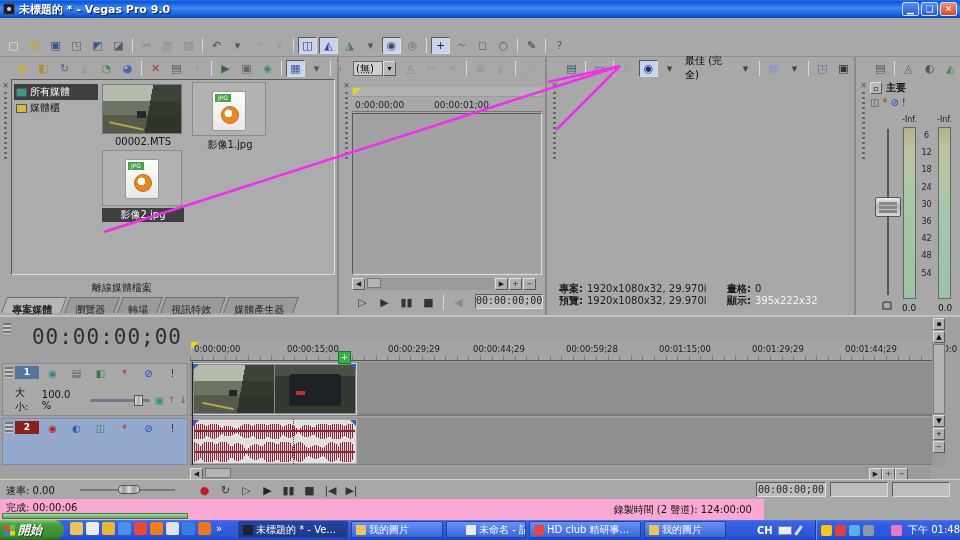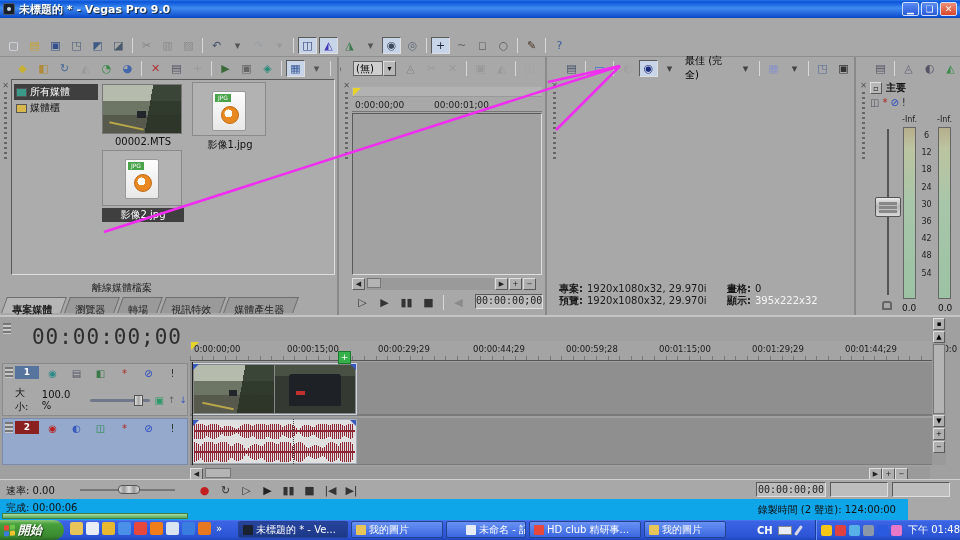--- a/index.html
+++ b/index.html
@@ -167,21 +167,21 @@
   .vsbtn { width:12px; height:12px; margin:1px; background:#b0b0b0; font-size:7px; text-align:center; line-height:11px; }
 
   
   #transport-row { position:absolute; left:0; top:479px; width:960px; height:20px; background:#a8a8a8; border-top:1px solid #d0d0d0; }
   #rate-text { position:absolute; left:6px; top:4px; font-size:10px; color:#111; }
   #shuttle { position:absolute; left:80px; top:9px; width:95px; height:2px; background:#777; }
   #shuttle-knob { position:absolute; left:38px; top:-4px; width:22px; height:9px; background:linear-gradient(90deg,#ddd,#999,#ddd,#999,#ddd); border:1px solid #555; border-radius:4px; }
   #shuttle-tri { position:absolute; left:44px; top:9px; width:0; height:0; border-left:5px solid transparent; border-right:5px solid transparent; border-bottom:8px solid #e89028; }
   #tb-transport { position:absolute; left:194px; top:2px; display:flex; }
   #tc-fields { position:absolute; right:10px; top:2px; display:flex; gap:4px; }
-  #status-row { position:absolute; left:0; top:499px; width:908px; height:21px; background:#0ea5e9;text-decoration:underline; }
+  #status-row { position:absolute; left:0; top:499px; width:764px; height:21px; background:#f9a8d4;text-decoration:underline; }
   #done-text { position:absolute; left:6px; top:2px; font-size:10px; color:#111; }
   #rec-text { position:absolute; right:12px; top:4px; font-size:10px; color:#111; }
   #progress { position:absolute; left:2px; top:14px; width:186px; height:6px; background:linear-gradient(180deg,#a8dca8,#5aa85a); border:1px solid #3f7f3f; }
 
   
   #taskbar { position:absolute; left:0; top:520px; width:960px; height:20px;
      background:linear-gradient(180deg,#4d79ef 0%,#3a64e4 8%,#2a54d4 85%,#1e44b8 100%); }
   #start-btn { position:absolute; left:0; top:0; width:64px; height:20px; border-radius:0 10px 10px 0;
      background:linear-gradient(180deg,#8cc87a 0%,#48a03c 20%,#3a8a30 80%,#2a6a24 100%);
      display:flex; align-items:center; gap:3px; padding-left:4px; color:#fff; font-size:12px; font-weight:bold; font-style:italic; text-shadow:1px 1px 1px #1a3a14; }
@@ -525,21 +525,21 @@
             <span class="tbicon" style="color: rgb(51, 51, 51);">!</span>
           </div>
       </div>
     </div>
 
     <div id="tl-right">
       <div id="tl-ruler">
         <span class="yflag" style="left:1px;top:1px;"></span>
       <span class="rlabel" style="left: 4px;">0:00:00;00</span>
           <span class="rlabel" style="left: 97px;">00:00:15;00</span>
-          <span class="rlabel" style="left: 188px;">00:00:29;29</span>
+          <span class="rlabel" style="left: 198px;">00:00:29;29</span>
           <span class="rlabel" style="left: 283px;">00:00:44;29</span>
           <span class="rlabel" style="left: 376px;">00:00:59;28</span>
           <span class="rlabel" style="left: 469px;">00:01:15;00</span>
           <span class="rlabel" style="left: 562px;">00:01:29;29</span>
           <span class="rlabel" style="left: 655px;">00:01:44;29</span>
           <span class="rlabel" style="left: 748px;">00:0</span>
         </div>
       <div class="lane" id="lane1"></div>
       <div class="lane" id="lane2"></div>
 

